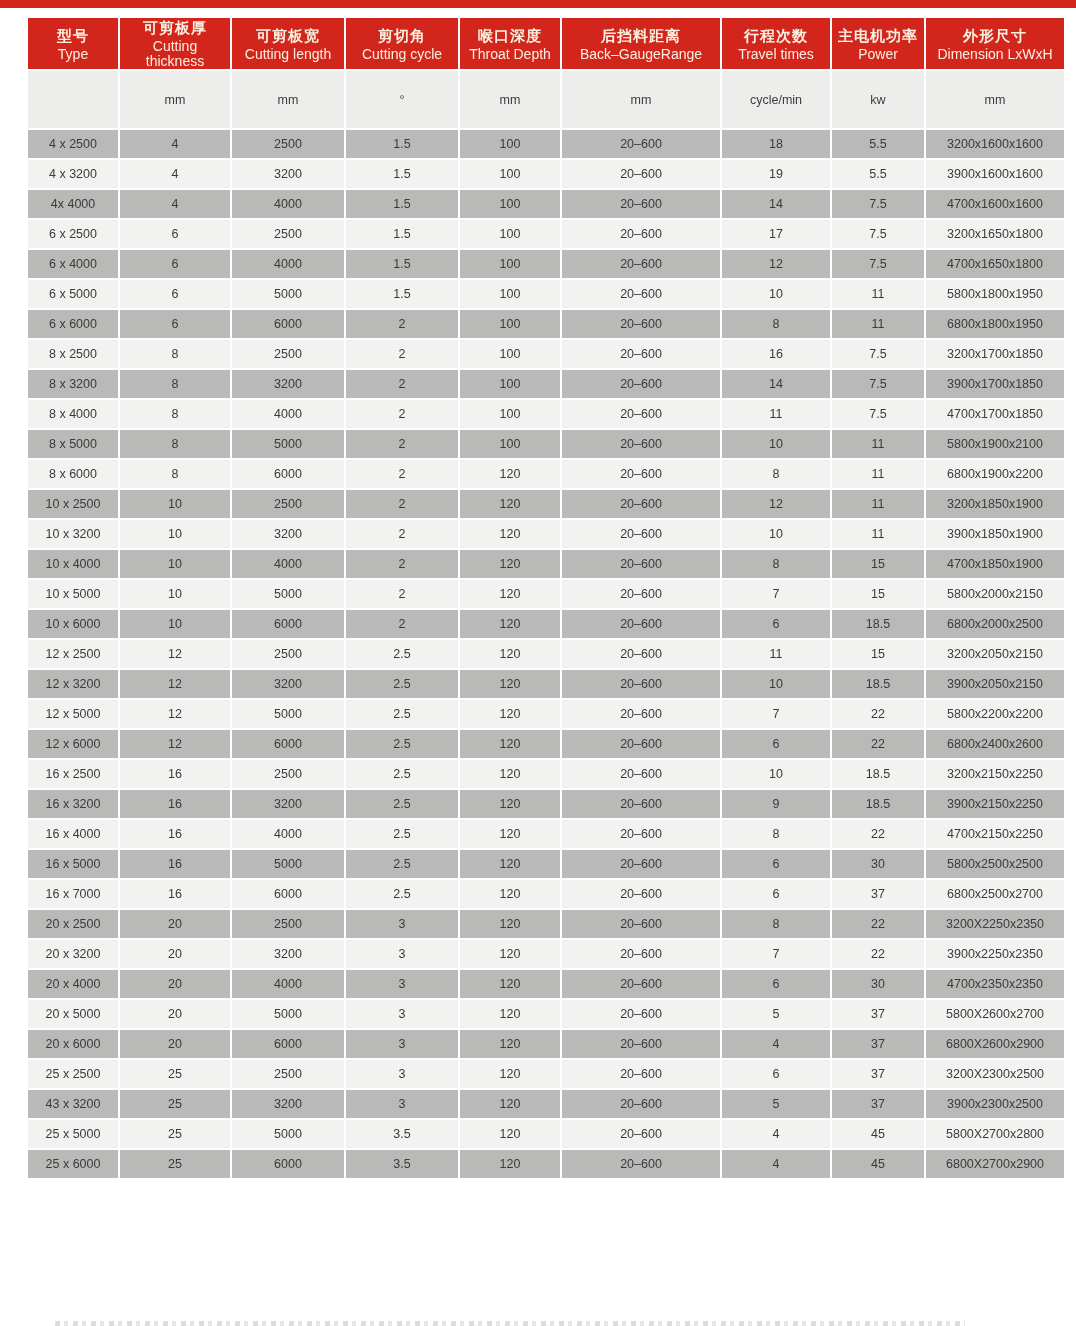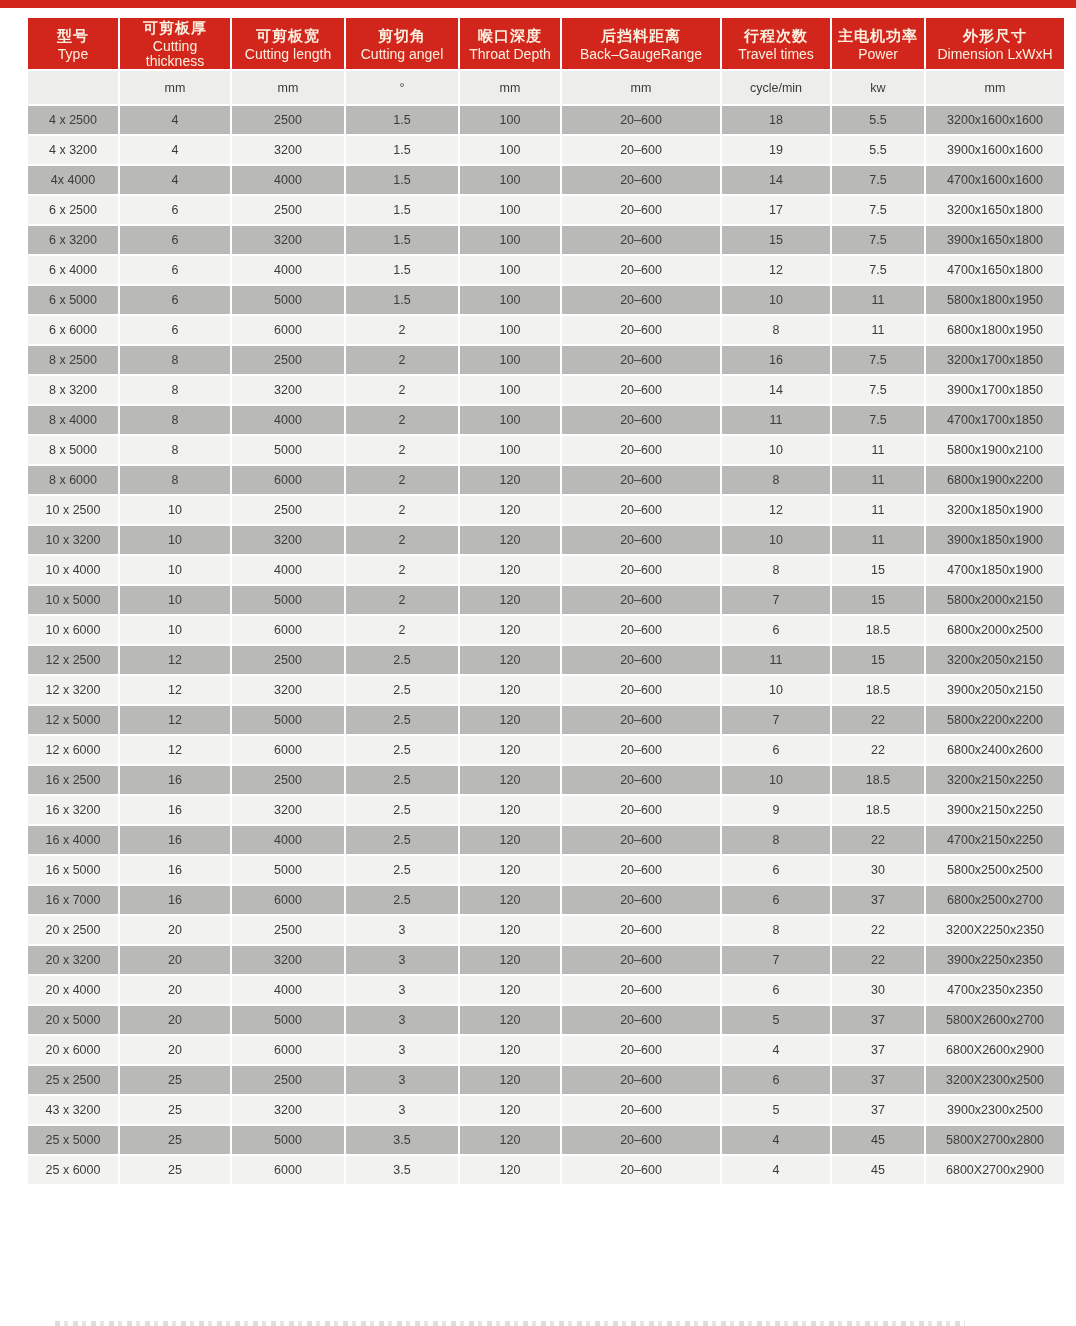--- a/index.html
+++ b/index.html
@@ -49,21 +49,21 @@
     font-size: 14px;
     line-height: 15px;
     margin-top: 2px;
   }
   tr.units td {
     background: var(--units-bg, #edeeec);
     height: 25px;
     text-align: center;
     font-size: 12.5px;
     color: var(--cell-text, #3b3b3b);
-    padding: 4px;
+    padding: 16px;
   }
   tbody.rows td {
     height: 28px;
     text-align: center;
     font-size: 12.5px;
     color: var(--cell-text, #3b3b3b);
     padding: 0;
     white-space: nowrap;
     overflow: hidden;
   }
@@ -108,21 +108,21 @@
           <th>
             <div class="zh">可剪板厚</div>
             <div class="en">Cutting thickness</div>
           </th>
           <th>
             <div class="zh">可剪板宽</div>
             <div class="en">Cutting length</div>
           </th>
           <th>
             <div class="zh">剪切角</div>
-            <div class="en">Cutting angel</div>
+            <div class="en">Cutting cycle</div>
           </th>
           <th>
             <div class="zh">喉口深度</div>
             <div class="en">Throat Depth</div>
           </th>
           <th>
             <div class="zh">后挡料距离</div>
             <div class="en">Back–GaugeRange</div>
           </th>
           <th>
@@ -189,31 +189,20 @@
           <td>6</td>
           <td>2500</td>
           <td>1.5</td>
           <td>100</td>
           <td>20–600</td>
           <td>17</td>
           <td>7.5</td>
           <td>3200x1650x1800</td>
         </tr>
         <tr>
-          <td>6 x 3200</td>
-          <td>6</td>
-          <td>3200</td>
-          <td>1.5</td>
-          <td>100</td>
-          <td>20–600</td>
-          <td>15</td>
-          <td>7.5</td>
-          <td>3900x1650x1800</td>
-        </tr>
-        <tr>
           <td>6 x 4000</td>
           <td>6</td>
           <td>4000</td>
           <td>1.5</td>
           <td>100</td>
           <td>20–600</td>
           <td>12</td>
           <td>7.5</td>
           <td>4700x1650x1800</td>
         </tr>

